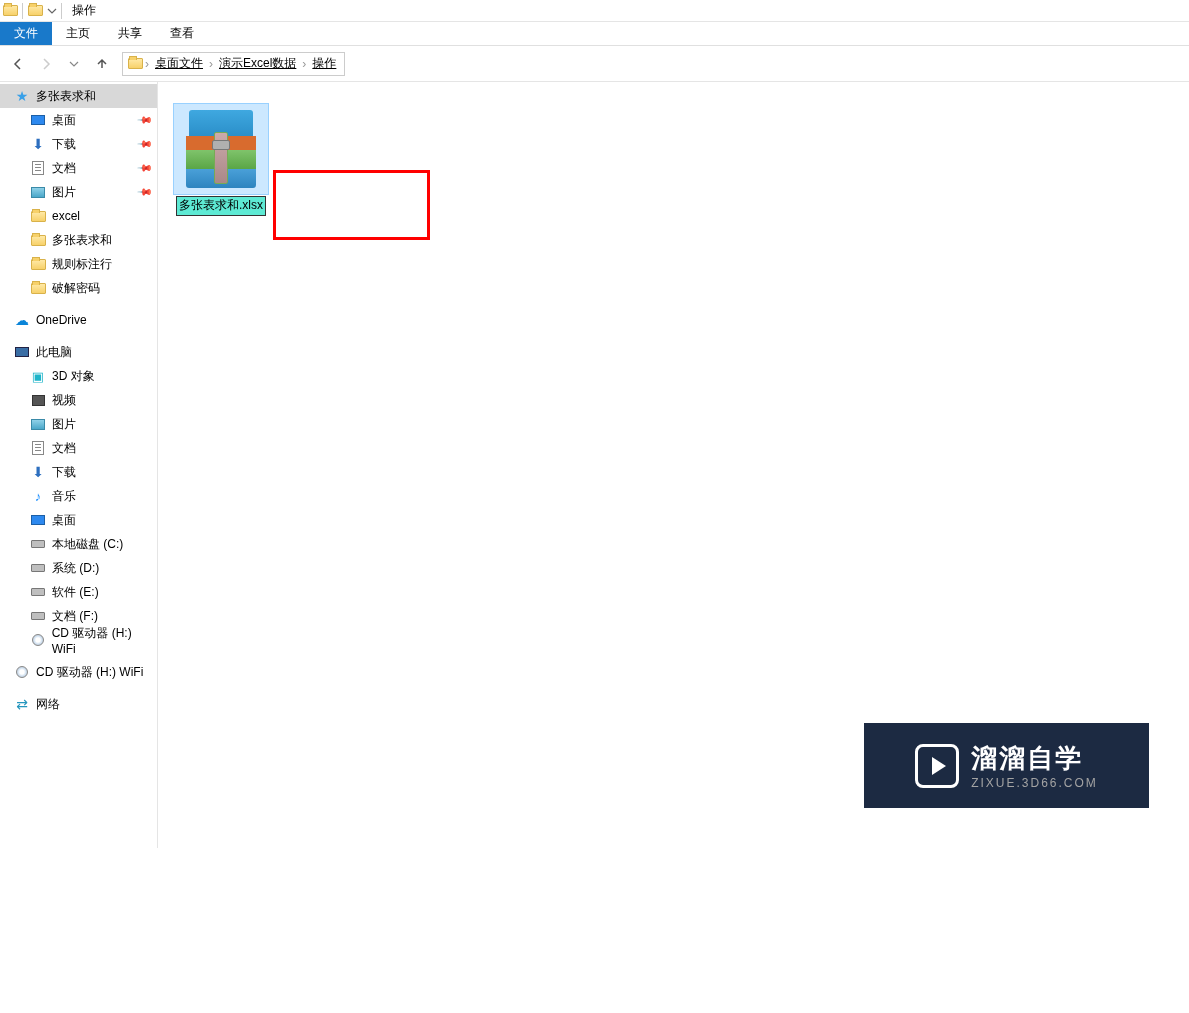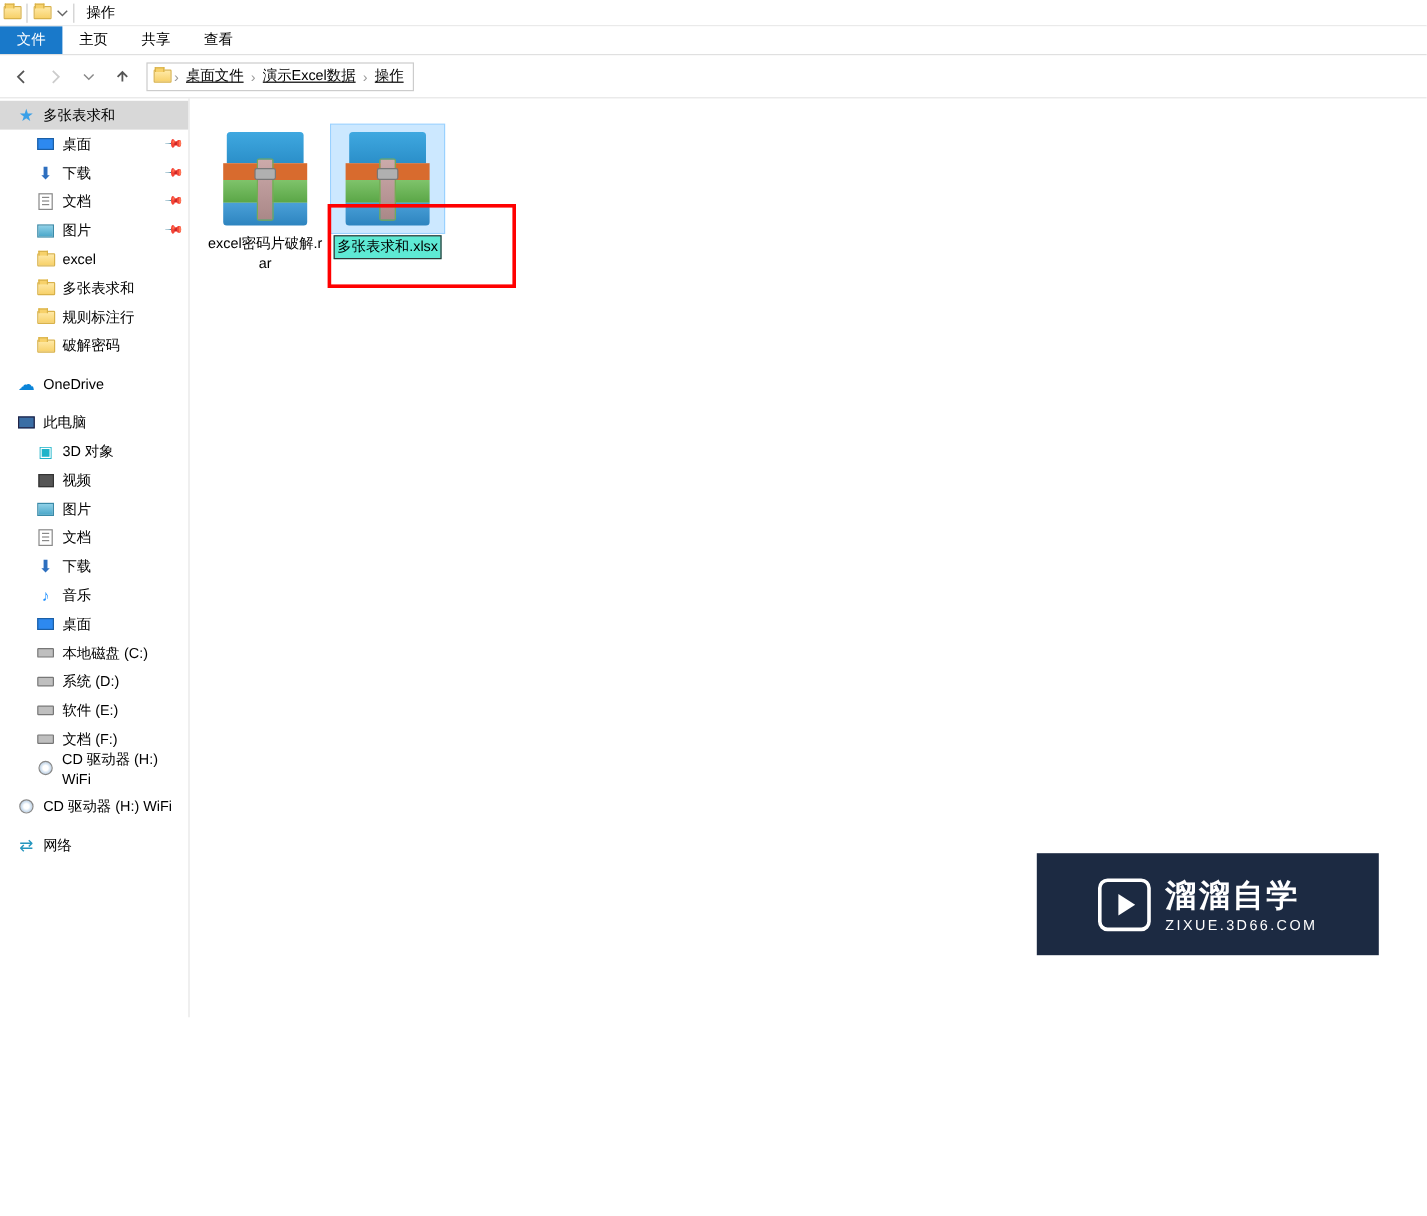--- a/index.html
+++ b/index.html
@@ -56,26 +56,26 @@
   .rar-top { position:absolute; top:0; left:3px; right:3px; height:26px; background:linear-gradient(#3fa8e0,#2b8fc9); border-radius:3px 3px 0 0; }
   .rar-band { position:absolute; top:26px; left:0; right:0; height:14px; background:#d86b2e; }
   .rar-mid { position:absolute; top:40px; left:0; right:0; height:19px; background:linear-gradient(#7fc36b,#5aa646); }
   .rar-bot { position:absolute; top:59px; left:0; right:0; height:19px; background:linear-gradient(#4aa0d8,#2d84bf); border-radius:0 0 3px 3px; }
   .rar-strap { position:absolute; top:22px; left:50%; transform:translateX(-50%); width:14px; height:52px; background:linear-gradient(#caa,#a88); border:1px solid #7a5; border-radius:2px; }
   .rar-buckle { position:absolute; top:30px; left:50%; transform:translateX(-50%); width:18px; height:10px; background:#b0b0b0; border:1px solid #777; border-radius:2px; }
   .file-label { text-align:center; font-size:12px; line-height:1.3; margin-top:2px; width:96px; word-break:break-all; }
   .file-label.editing { border:1px solid #333; background:#5eead4; padding:1px 2px; display:inline-block; width:auto; min-width:70px; }
   .red-box { position:absolute; border:3px solid #ff0000; pointer-events:none; }
   
-  .watermark { position:absolute; right:40px; bottom:52px; width:285px; height:85px; background:#1c2a42; color:#fff; display:flex; align-items:center; justify-content:center; gap:12px; }
+  .watermark { position:absolute; right:40px; bottom:40px; width:285px; height:85px; background:#1c2a42; color:#fff; display:flex; align-items:center; justify-content:center; gap:12px; }
   .wm-play { width:44px; height:44px; border:3px solid #fff; border-radius:8px; display:flex; align-items:center; justify-content:center; }
   .wm-play::after { content:""; border-left:14px solid #fff; border-top:9px solid transparent; border-bottom:9px solid transparent; margin-left:4px; }
   .wm-text { display:flex; flex-direction:column; }
   .wm-title { font-size:26px; font-weight:bold; letter-spacing:2px; }
-  .wm-sub { font-size:12px; letter-spacing:2px; color:#ffffff; }
+  .wm-sub { font-size:12px; letter-spacing:2px; color:#a3a3a3; }
 </style>
 </head>
 <body>
 
 <div class="window">
 
   <div class="titlebar">
     <span class="ic">
         <span class="ic-folder"></span>
       </span>
@@ -279,33 +279,20 @@
 
       <div class="side-group-gap"></div>
       <div class="side-item">
           <span class="ic ic-net">⇄</span>
           <span>网络</span>
         </div>
     </div>
 
     <div class="content">
 
-      <div class="file-item">
-        <div class="rar-icon-wrap">
-          <div class="rar-icon">
-              <div class="rar-top"></div>
-              <div class="rar-band"></div>
-              <div class="rar-mid"></div>
-              <div class="rar-bot"></div>
-              <div class="rar-strap"></div>
-              <div class="rar-buckle"></div>
-            </div>
-        </div>
-        <div class="file-label">excel密码片破解.rar</div>
-      </div>
 
       <div class="file-item selected">
         <div class="rar-icon-wrap">
           <div class="rar-icon">
               <div class="rar-top"></div>
               <div class="rar-band"></div>
               <div class="rar-mid"></div>
               <div class="rar-bot"></div>
               <div class="rar-strap"></div>
               <div class="rar-buckle"></div>

